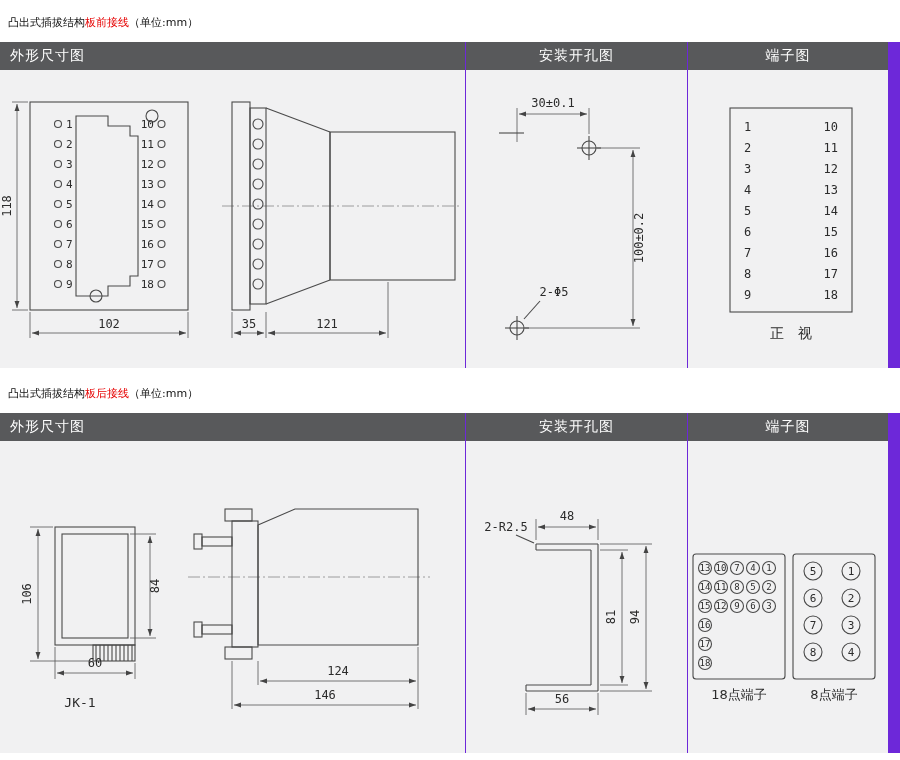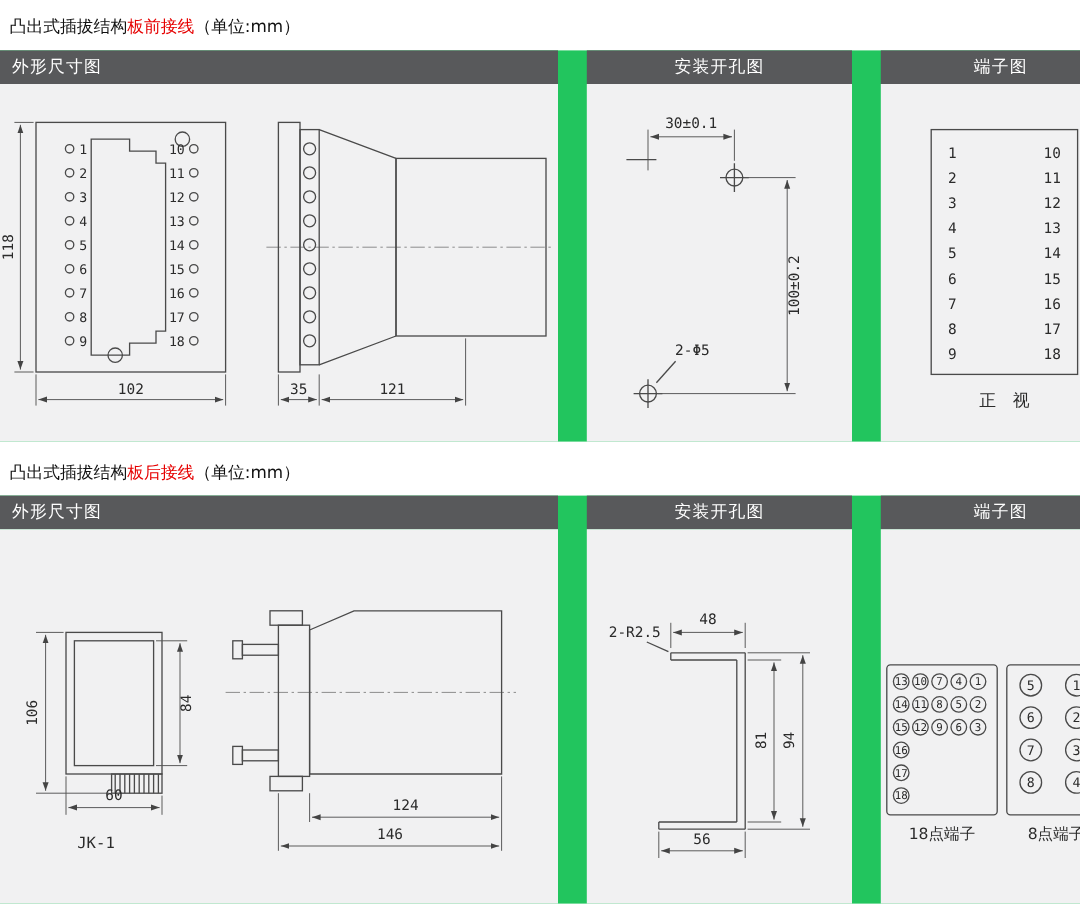--- a/index.html
+++ b/index.html
@@ -1,21 +1,21 @@
 <!DOCTYPE html>
 <html><head>
 <meta charset="utf-8">
 <style>
   *{margin:0;padding:0;box-sizing:border-box}
   html,body{background:#fff}
   body{width:900px;height:760px;font-family:"DejaVu Sans","Liberation Sans",sans-serif;overflow:hidden}
-  .title{font-size:14px;line-height:22px;color:#111;margin:12px 0 8px 8px}
+  .title{font-size:11px;line-height:22px;color:#111;margin:12px 0 8px 8px}
   .title .red{color:#e60000}
   .title2{margin-top:15px}
-  .dtable{display:flex;gap:24px;background:#22c55e}
+  .dtable{display:flex;gap:1px;background:#6d28d9}
   .dcol{display:flex;flex-direction:column}
   .th{height:28px;background:#58595b;color:#fff;font-size:14px;letter-spacing:1px;display:flex;align-items:center;justify-content:center}
   .th.left{justify-content:flex-start;padding-left:10px}
   .cell{background:#f1f1f2}
   svg{display:block}
   .ln{stroke:#4a4a4a;stroke-width:1.1;fill:none}
   .ext,.dim{stroke:#555;stroke-width:0.8;fill:none}
   .cl{stroke:#888;stroke-width:0.8;fill:none;stroke-dasharray:12 3 2 3}
   .tx{fill:#2b2b2b;font-family:"DejaVu Sans Mono","Liberation Mono",monospace}
   .cjk{fill:#2b2b2b;font-family:"DejaVu Sans","Liberation Sans",sans-serif}

